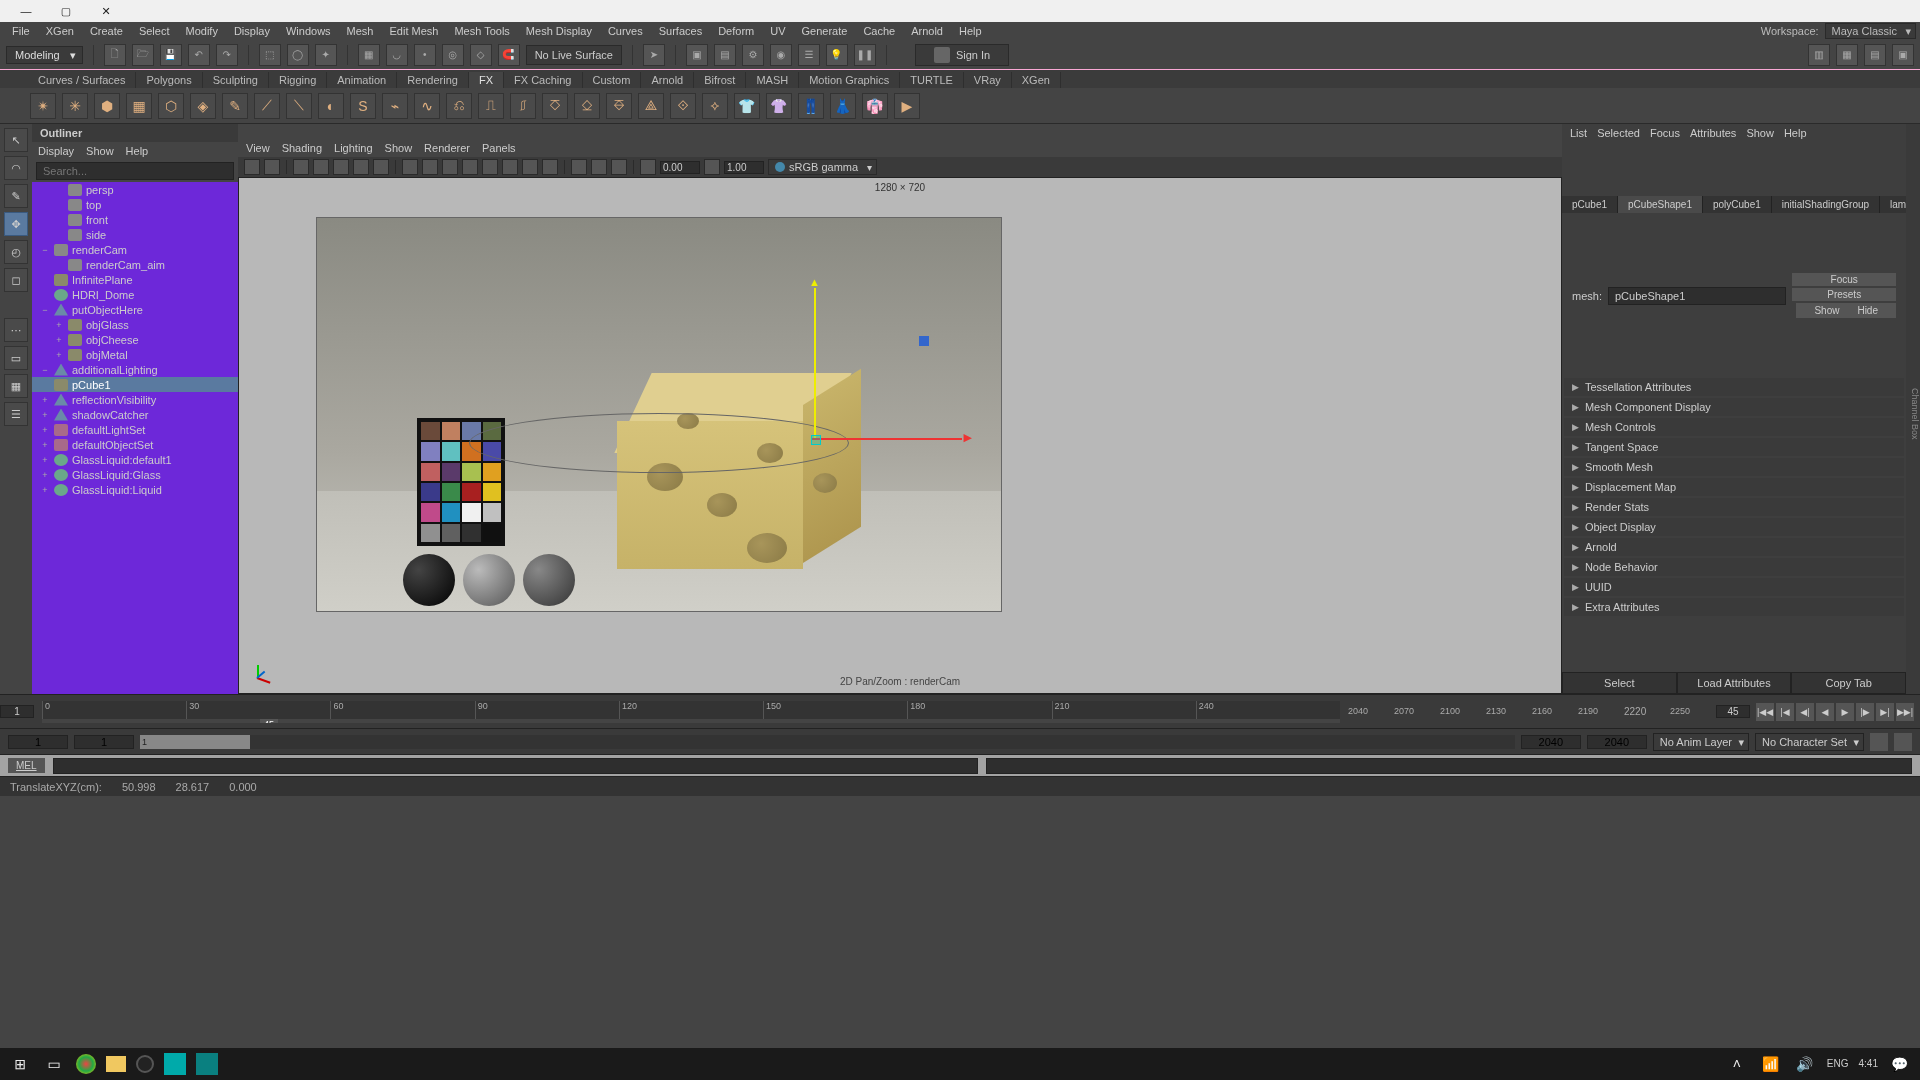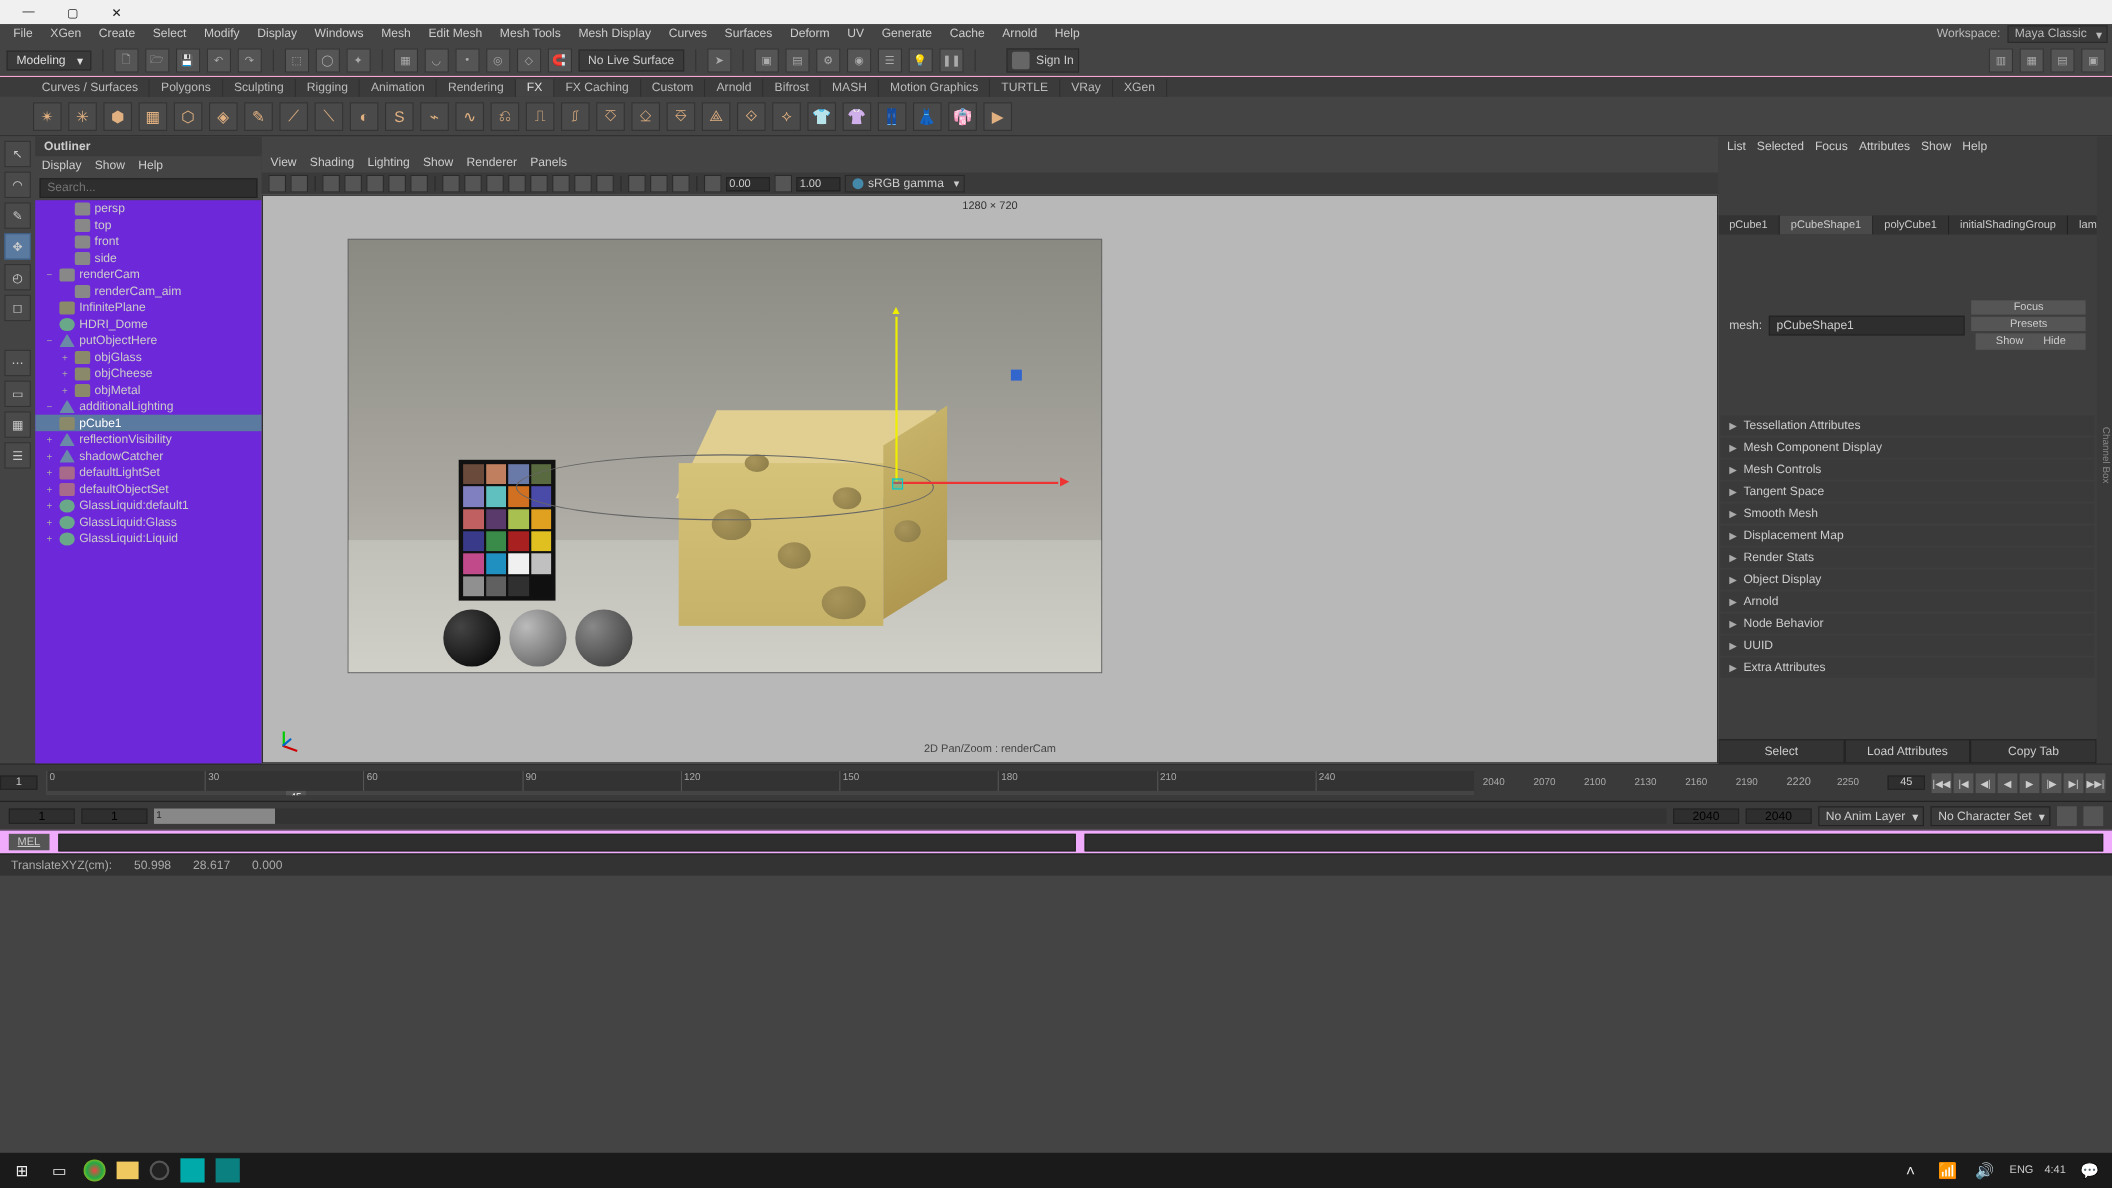--- a/index.html
+++ b/index.html
@@ -16,21 +16,21 @@
 .menubar .menus { display:flex; gap:0; }
 .menubar .menu { padding:1px 8px; color:#ccc; font-size:11px; }
 .menubar .right { display:flex; align-items:center; gap:6px; color:#bbb; font-size:11px;}
 
 
 .toolrow { height:30px; background:#444; display:flex; align-items:center; padding:0 6px; gap:6px; border-bottom:1px solid #f9a8d4;}
 .toolrow .dropdown { background:#3a3a3a; border:1px solid #2a2a2a; padding:2px 22px 2px 8px; color:#ddd; position:relative;}
 .toolrow .dropdown::after { content:"▾"; position:absolute; right:6px; }
 .tr-icon { width:22px; height:22px; background:#555; border:1px solid #333; display:flex; align-items:center; justify-content:center; color:#aaa; font-size:10px;}
 .tr-sep { width:1px; height:20px; background:#333; margin:0 4px;}
-.toolrow .signin { display:flex; align-items:center; gap:6px; background:#3a3a3a; border:1px solid #2a2a2a; padding:2px 4px;}
+.toolrow .signin { display:flex; align-items:center; gap:6px; background:#3a3a3a; border:1px solid #2a2a2a; padding:2px 18px;}
 .toolrow .signin .avatar { width:16px; height:16px; background:#666; border-radius:2px;}
 
 
 .shelftabs { height:18px; background:#3b3b3b; display:flex; align-items:flex-end; padding-left:28px; gap:0;}
 .shelftab { padding:2px 10px; background:#3b3b3b; border-right:1px solid #2e2e2e; color:#bbb; font-size:11px;}
 .shelftab.active { background:#444; color:#e0e0e0; }
 
 
 .shelfrow { height:36px; background:#444; display:flex; align-items:center; padding-left:30px; gap:6px; border-bottom:1px solid #2a2a2a;}
 .shelf-icon { width:26px; height:26px; border:1px solid #333; display:flex; align-items:center; justify-content:center; font-size:14px; color:#e0b080; background:#4a4a4a;}
@@ -138,21 +138,21 @@
 
 .rangeslider { height:26px; background:#3a3a3a; display:flex; align-items:center; gap:6px; padding:0 8px; border-top:1px solid #222;}
 .rangeslider .track { flex:1; height:14px; background:#333; position:relative;}
 .rangeslider .handle { position:absolute; left:0; width:8%; height:100%; background:#888;}
 .rangeslider input.fld { width:60px; background:#2e2e2e; border:1px solid #222; text-align:center;}
 .rangeslider .drop { background:#3a3a3a; border:1px solid #222; padding:2px 16px 2px 6px; position:relative;}
 .rangeslider .drop::after{content:"▾"; position:absolute; right:4px;}
 .rangeslider .end-icon{ width:18px; height:18px; background:#555;}
 
 
-.cmdrow { height:22px; background:#f0abfc; display:flex; align-items:center; gap:8px; padding:0 8px; border-top:1px solid #222;text-decoration:underline;}
+.cmdrow { height:22px; background:#a3a3a3; display:flex; align-items:center; gap:8px; padding:0 8px; border-top:1px solid #222;text-decoration:underline;}
 .cmdrow .mel { background:#555; padding:2px 8px; font-size:10px;}
 .cmdrow .input { flex:1; height:16px; background:#2e2e2e; border:1px solid #222;}
 
 
 .statusbar { height:20px; background:#333; display:flex; align-items:center; gap:20px; padding:0 10px; font-size:10px; color:#aaa; border-top:1px solid #222;}
 
 
 .taskbar { position:absolute; left:0; right:0; bottom:0; height:32px; background:#1a1a1a; display:flex; align-items:center; justify-content:space-between; padding:0 8px;}
 .taskbar .left, .taskbar .right { display:flex; align-items:center; gap:10px;}
 .taskbar .tb-icon { width:24px; height:24px; display:flex; align-items:center; justify-content:center; color:#eee; font-size:14px;}

